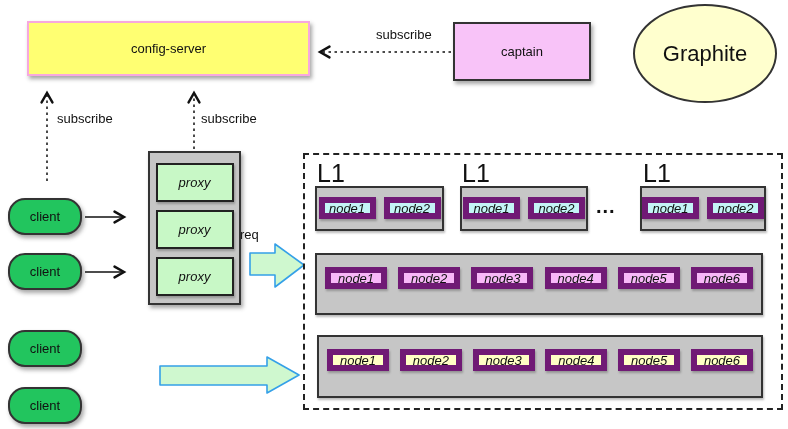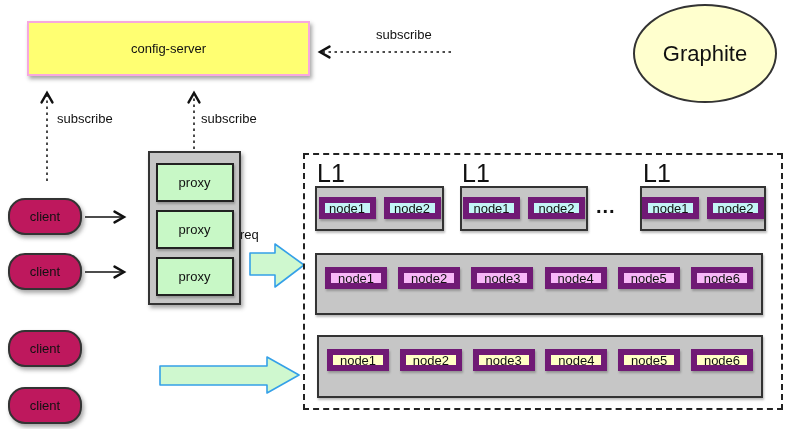--- a/index.html
+++ b/index.html
@@ -2,21 +2,21 @@
 <html><head>
 <meta charset="utf-8">
 <style>
   html,body{margin:0;padding:0;background:#ffffff;}
   #canvas{
     position:relative;width:788px;height:429px;background:#ffffff;overflow:hidden;
     font-family:"Liberation Sans","DejaVu Sans",sans-serif;color:#111;
   }
   .abs{position:absolute;}
   .shadow{box-shadow:2px 3px 4px rgba(60,60,60,.45);}
-  .sshadow{box-shadow:1px 2px 2px rgba(60,60,60,.35);}
+  .sshadow{box-shadow:1px 2px 2px rgba(60,60,60,.35);font-style:italic;}
 
   
   .config-server{
     left:27px;top:21px;width:283px;height:55px;background:#FFFF72;
     border:2px solid #F7A8DE;display:flex;align-items:center;justify-content:center;
     font-size:13px;box-sizing:border-box;
   }
   .captain{
     left:453px;top:22px;width:138px;height:59px;background:#F8C3F8;
     border:2px solid #333;display:flex;align-items:center;justify-content:center;
@@ -30,21 +30,21 @@
 
   
   .edge-label{font-size:13px;white-space:nowrap;}
   .lbl-register{left:376px;top:27px;}
   .lbl-subscribe-left{left:57px;top:111px;}
   .lbl-subscribe-right{left:201px;top:111px;}
   .lbl-req{left:240px;top:227px;}
 
   
   .client{
-    left:8px;width:74px;height:37px;background:#be185d;border:2px solid #333;
+    left:8px;width:74px;height:37px;background:#22c55e;border:2px solid #333;
     border-radius:17px;display:flex;align-items:center;justify-content:center;
     font-size:13px;box-sizing:border-box;
   }
   .client-1{top:198px;}.client-2{top:253px;}.client-3{top:330px;}.client-4{top:387px;}
 
   
   .proxy-stack{
     left:148px;top:151px;width:93px;height:154px;background:#C6C6C6;border:2px solid #333;
     box-sizing:border-box;display:flex;flex-direction:column;gap:8px;padding:10px 5px 9px 5px;
     align-items:center;
@@ -105,20 +105,23 @@
     <line x1="47" y1="181" x2="47" y2="93" stroke="#111" stroke-width="1.5" stroke-dasharray="2.5 3.5" marker-end="url(#ah)"></line>
     <line x1="194" y1="149" x2="194" y2="93" stroke="#111" stroke-width="1.5" stroke-dasharray="2.5 3.5" marker-end="url(#ah)"></line>
     <line x1="85" y1="217" x2="124" y2="217" stroke="#111" stroke-width="1.5" marker-end="url(#ah)"></line>
     <line x1="85" y1="272" x2="124" y2="272" stroke="#111" stroke-width="1.5" marker-end="url(#ah)"></line>
     <polygon points="250,253 275,253 275,244 304,265 275,287 275,275 250,275" fill="#CFF8CF" stroke="#35A0E8" stroke-width="1.6" stroke-linejoin="round"></polygon>
     <polygon points="160,366 267,366 267,357 299,375 267,393 267,385 160,385" fill="#CFF8CF" stroke="#35A0E8" stroke-width="1.6" stroke-linejoin="round"></polygon>
   </svg>
 
   <div class="abs config-server shadow">
     <span>config-server</span>
+  </div>
+  <div class="abs captain shadow">
+    <span>captain</span>
   </div>
   <div class="abs graphite">
     <span>Graphite</span>
   </div>
 
   <div class="abs edge-label lbl-register">subscribe</div>
   <div class="abs edge-label lbl-subscribe-left">subscribe</div>
   <div class="abs edge-label lbl-subscribe-right">subscribe</div>
   <div class="abs edge-label lbl-req">req</div>
 

